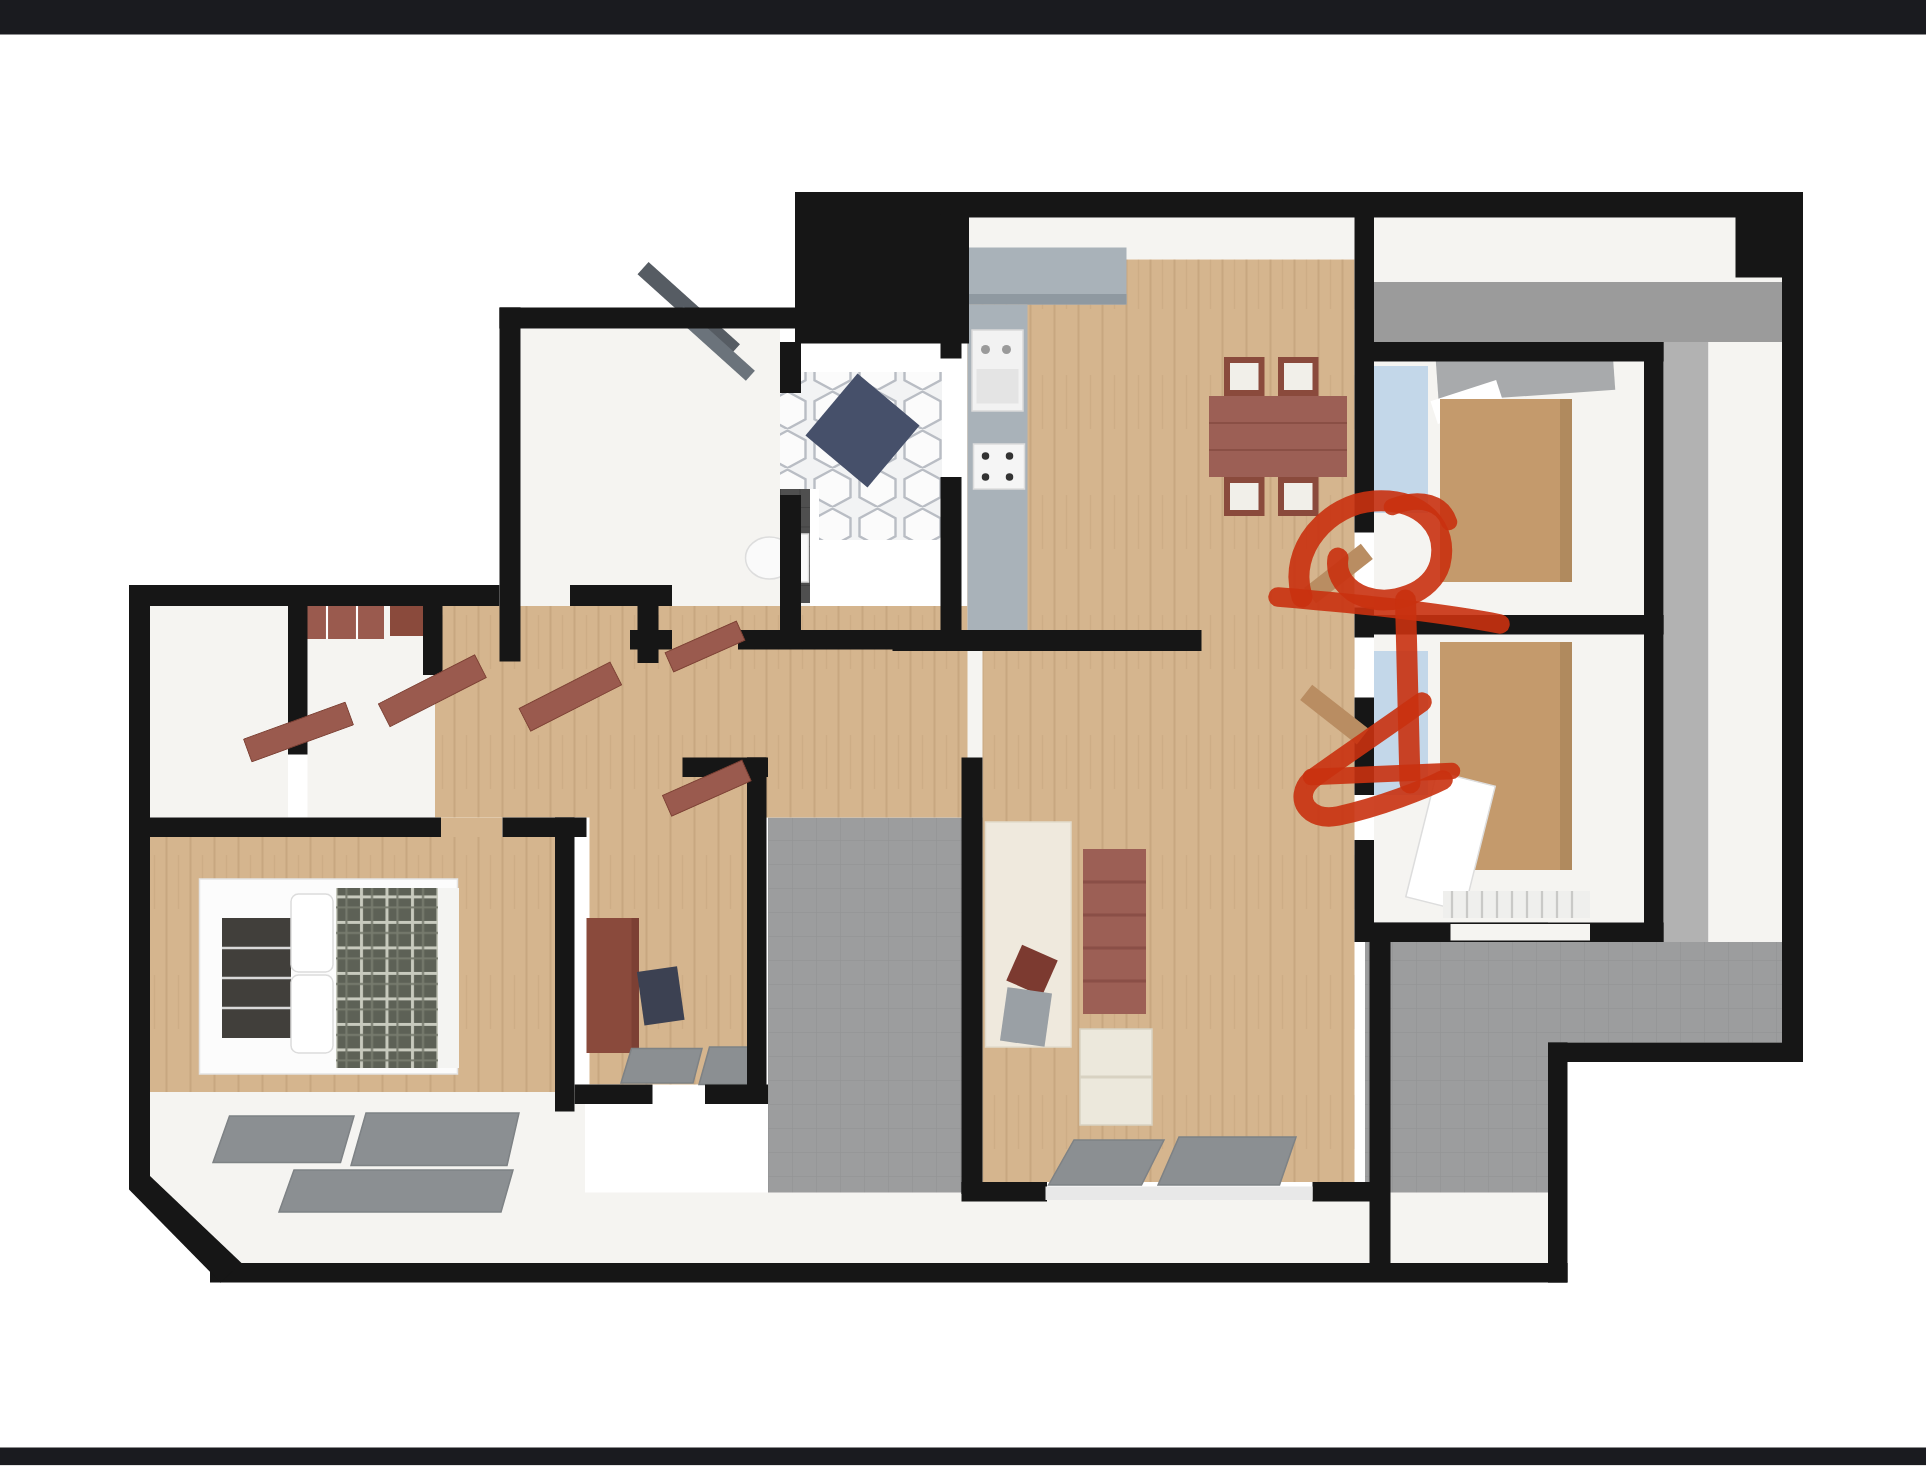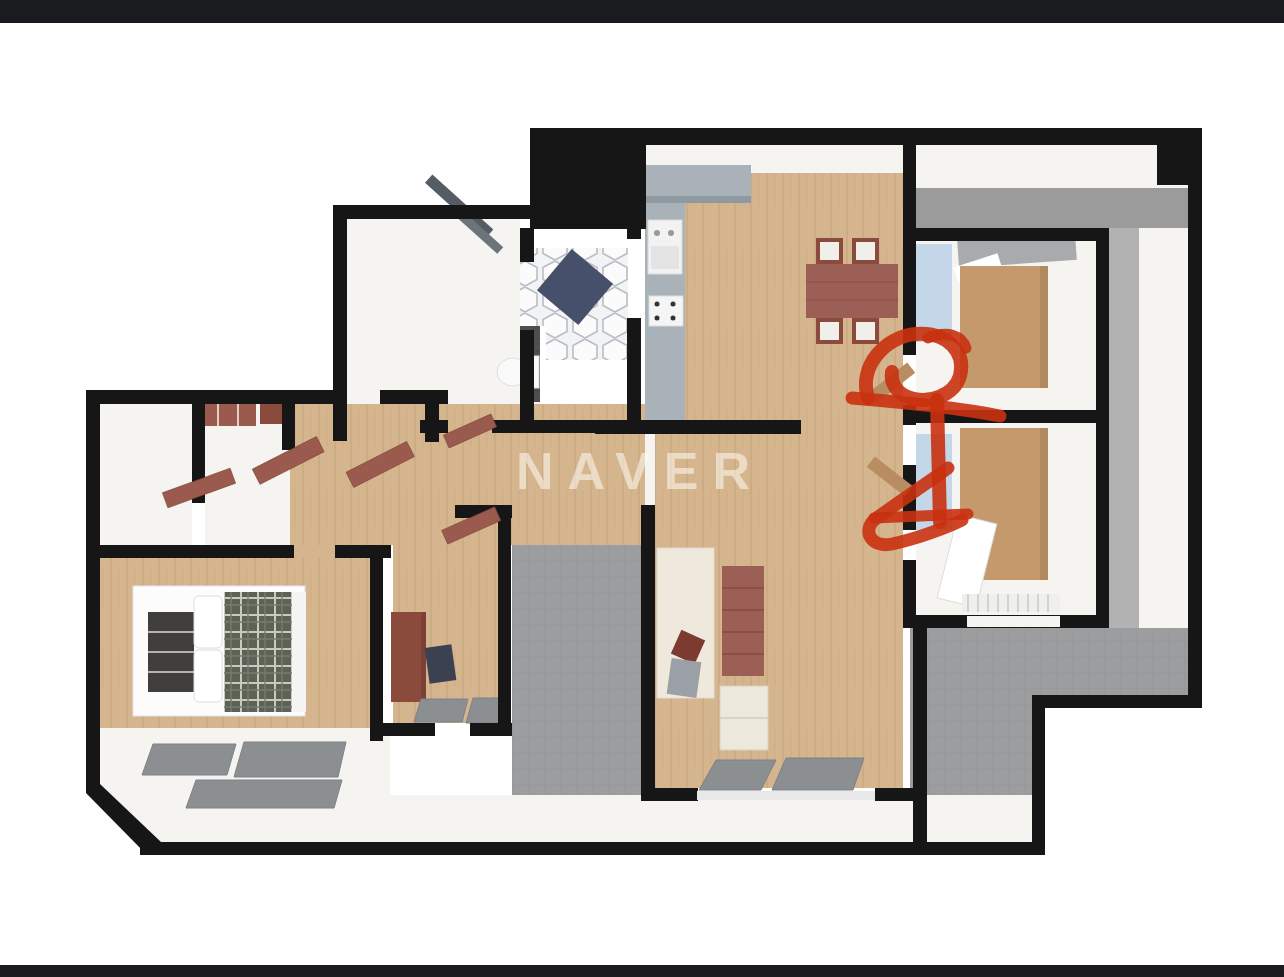--- a/index.html
+++ b/index.html
@@ -251,16 +251,15 @@
       <path class="mark" stroke-width="13" d="M 852,398 C 900,402 960,408 1000,416"></path>
       <path class="mark" stroke-width="11" d="M 928,338 C 948,330 962,336 966,348"></path>
     </g>
     <g>
       <path class="mark" stroke-width="14" d="M 937,400 L 940,522"></path>
       <path class="mark" stroke-width="13" d="M 948,468 C 920,488 890,508 874,520 C 862,532 872,548 892,544 C 920,538 950,526 962,520"></path>
       <path class="mark" stroke-width="11" d="M 874,518 L 968,514"></path>
     </g>
   </svg>
 
-  <div class="watermark">NAVER</div>
 
   <div class="bar bottom"></div>
 </div>
 
 </body></html>

